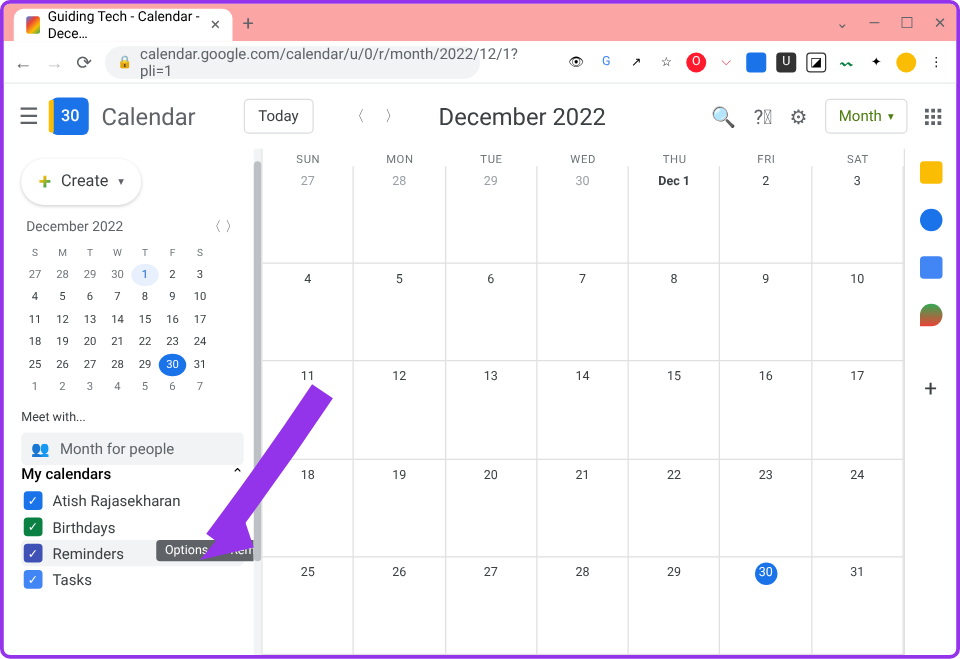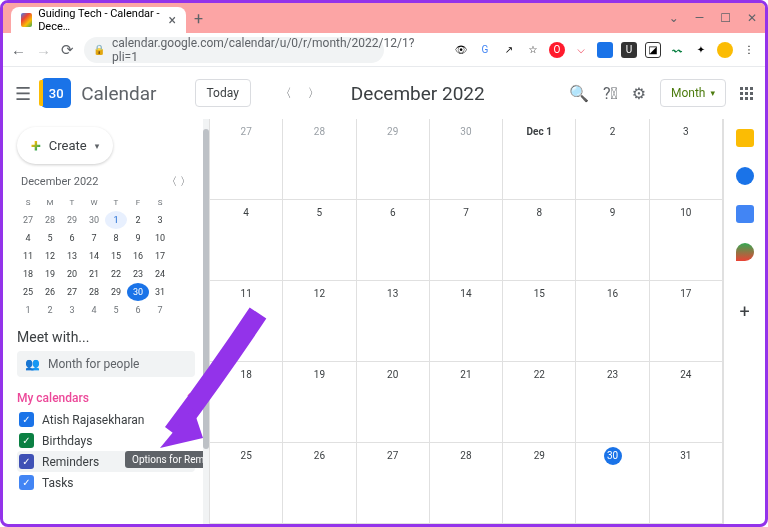--- a/index.html
+++ b/index.html
@@ -35,23 +35,23 @@
 .create-btn { display: flex; align-items: center; gap: 8px; background: #fff; border: none; box-shadow: 0 1px 3px rgba(0,0,0,0.2); border-radius: 22px; padding: 8px 14px; font-size: 13px; color: #3c4043; margin-bottom: 10px; }
 .plus-multi { font-size: 18px; font-weight: bold; background: linear-gradient(135deg,#ea4335,#fbbc04,#34a853,#4285f4); -webkit-background-clip: text; color: transparent; }
 .mini-cal { font-size: 9px; color: #3c4043; }
 .mini-header { display: flex; justify-content: space-between; align-items: center; font-size: 11px; color: #5f6368; margin-bottom: 4px; padding: 0 4px;}
 .mini-grid { display: grid; grid-template-columns: repeat(7, 22px); }
 .mini-cell { height: 18px; display: flex; align-items: center; justify-content: center; color: #70757a; font-size: 9px; }
 .mini-dow { color: #70757a; font-size: 8px; }
 .mini-bold { color: #3c4043; }
 .mini-circle-1 { background: #e8f0fe; border-radius: 50%; color: #1967d2; }
 .mini-circle-30 { background: #1a73e8; border-radius: 50%; color: #fff; }
-.meet-label { font-size: 14px; color: #3c4043; margin-top: 10px; margin-bottom: 6px; }
+.meet-label { font-size: 10px; color: #3c4043; margin-top: 10px; margin-bottom: 6px; }
 .search-people { background: #f1f3f4; border-radius: 4px; padding: 6px 8px; display: flex; align-items: center; gap: 8px; font-size: 12px; color: #5f6368; }
-.section-header { display: flex; justify-content: space-between; align-items: center; font-size: 12px; color: #ec4899; margin-top: 14px; margin-bottom: 4px; font-weight: 500;}
+.section-header { display: flex; justify-content: space-between; align-items: center; font-size: 12px; color: #000000; margin-bottom: 4px; font-weight: 500;}
 .cal-item { display: flex; align-items: center; gap: 8px; font-size: 12px; color: #3c4043; padding: 3px 2px; position: relative;}
 .cal-item.hover { background: #f1f3f4; border-radius: 4px; }
 .chk { width: 15px; height: 15px; border-radius: 3px; display: flex; align-items: center; justify-content: center; color: #fff; font-size: 10px; }
 .more-dots { margin-left: auto; color: #5f6368; padding: 0 4px; }
 .tooltip { position: absolute; background: #5f6368; color: #fff; font-size: 10px; padding: 3px 7px; border-radius: 3px; left: 108px; top: 0px; white-space: nowrap; }
 .scroll-track { width: 6px; background: #f1f3f4; position: relative;}
 .scroll-thumb { position: absolute; width: 6px; background: #bdc1c6; border-radius: 3px; top: 10px; height: 320px;}
 .grid-area { flex: 1; display: flex; flex-direction: column; border-left: 1px solid #e0e0e0; }
 .dow-row { display: grid; grid-template-columns: repeat(7,1fr); }
 .dow-cell { text-align: center; font-size: 9px; color: #70757a; padding: 4px 0 0 0; letter-spacing: 0.5px;}
@@ -237,20 +237,29 @@
       </div>
     <div id="other-list">
         <div class="cal-item"></div>
       </div>
   </div>
   <div class="scroll-track">
       <div class="scroll-thumb"></div>
     </div>
 
   <div class="grid-area">
+    <div class="dow-row" id="dow-row">
+        <div class="dow-cell">SUN</div>
+        <div class="dow-cell">MON</div>
+        <div class="dow-cell">TUE</div>
+        <div class="dow-cell">WED</div>
+        <div class="dow-cell">THU</div>
+        <div class="dow-cell">FRI</div>
+        <div class="dow-cell">SAT</div>
+      </div>
     <div class="dates-grid" id="dates-grid">
         <div class="date-cell fade"><span class="date-num">27</span></div>
         <div class="date-cell fade"><span class="date-num">28</span></div>
         <div class="date-cell fade"><span class="date-num">29</span></div>
         <div class="date-cell fade"><span class="date-num">30</span></div>
         <div class="date-cell"><span class="date-num date-strong">Dec 1</span></div>
         <div class="date-cell"><span class="date-num">2</span></div>
         <div class="date-cell"><span class="date-num">3</span></div>
         <div class="date-cell"><span class="date-num">4</span></div>
         <div class="date-cell"><span class="date-num">5</span></div>

